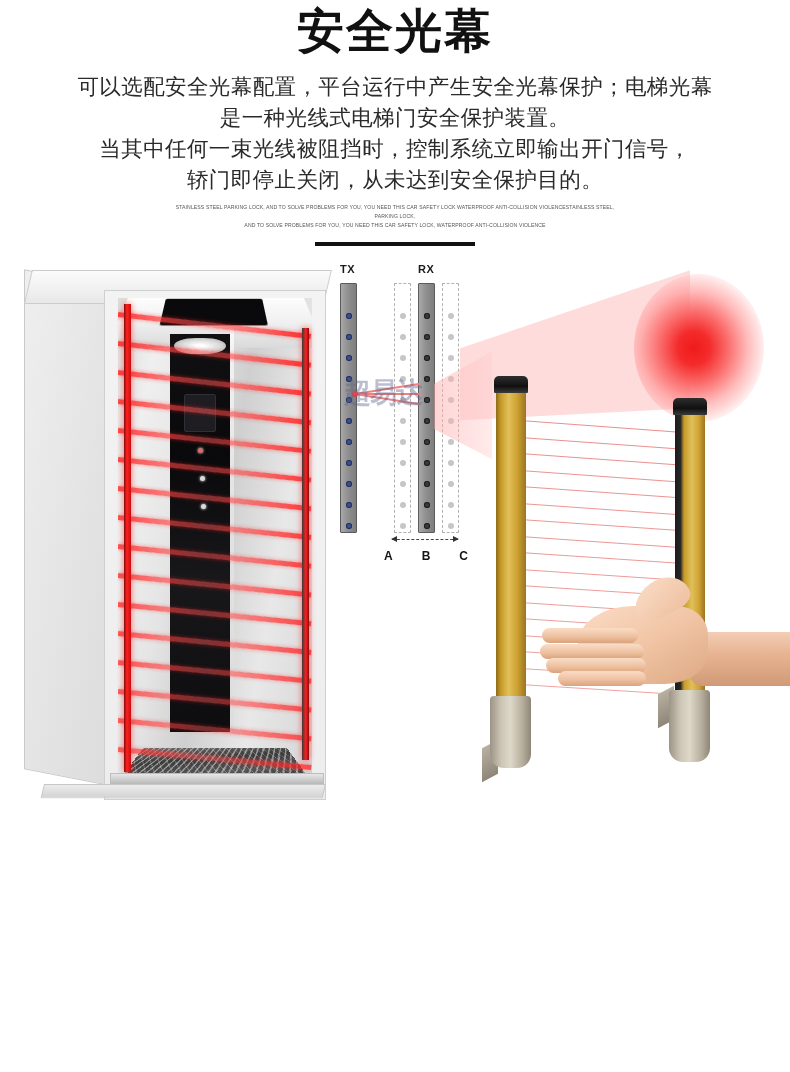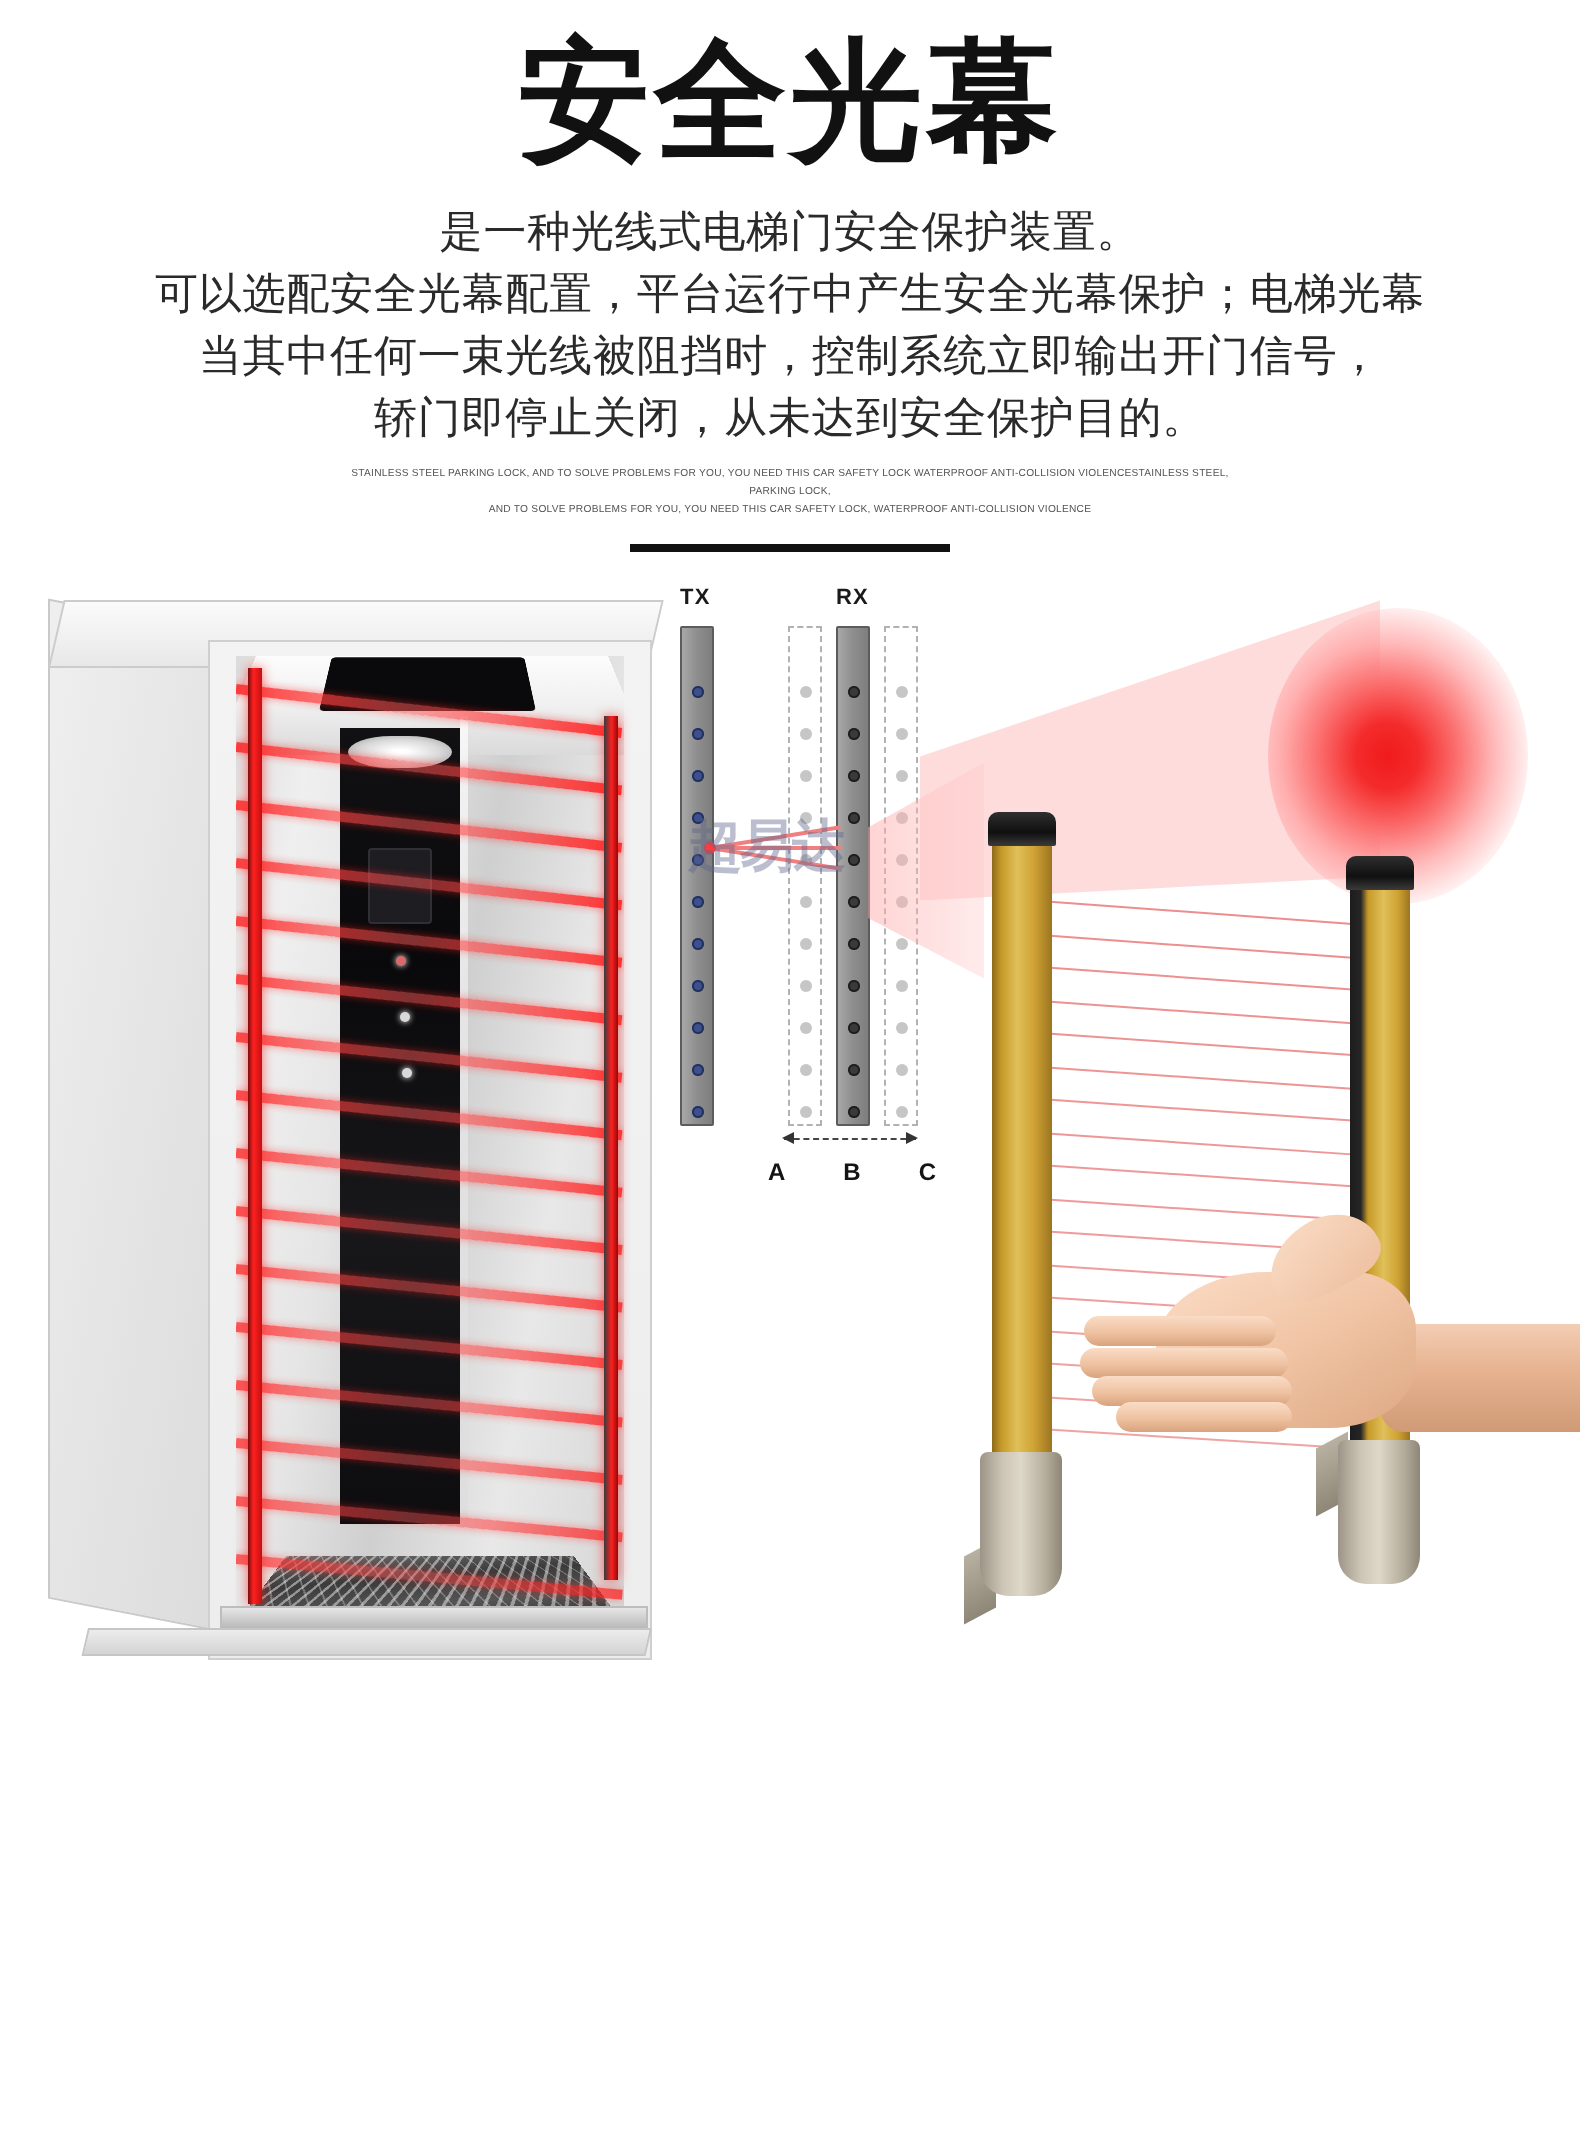--- a/index.html
+++ b/index.html
@@ -16,26 +16,26 @@
     color: #1a1a1a;
   }
 
   
   .header {
     width: 790px;
     padding-top: 4px;
     text-align: center;
   }
   .page-title {
-    font-size: 66px;
+    font-size: 47px;
     line-height: 1.05;
     font-weight: 700;
     letter-spacing: 2px;
     color: #111111;
-    margin: 10px;
+    margin: 0;
     padding: 2px 0 6px 0;
     font-family: "DejaVu Sans", "Liberation Sans", sans-serif;
   }
   .desc-block {
     margin-top: 10px;
     padding: 0 22px;
   }
   .desc-line {
     font-size: 21.5px;
     line-height: 31px;
@@ -407,22 +407,22 @@
   .f4 { left: 18px; top: 83px; width: 88px; }
 </style>
 </head>
 <body>
 
 <div class="header">
 
   <h1 class="page-title">安全光幕</h1>
 
   <div class="desc-block">
+    <div class="desc-line">可以选配安全光幕配置，平台运行中产生安全光幕保护；电梯光幕</div>
     <div class="desc-line">是一种光线式电梯门安全保护装置。</div>
-    <div class="desc-line">可以选配安全光幕配置，平台运行中产生安全光幕保护；电梯光幕</div>
     <div class="desc-line">当其中任何一束光线被阻挡时，控制系统立即输出开门信号，</div>
     <div class="desc-line">轿门即停止关闭，从未达到安全保护目的。</div>
   </div>
 
 
   <div class="fineprint">
     <div>STAINLESS STEEL PARKING LOCK, AND TO SOLVE PROBLEMS FOR YOU, YOU NEED THIS CAR SAFETY LOCK WATERPROOF ANTI-COLLISION VIOLENCESTAINLESS STEEL, PARKING LOCK,</div>
     <div>AND TO SOLVE PROBLEMS FOR YOU, YOU NEED THIS CAR SAFETY LOCK, WATERPROOF ANTI-COLLISION VIOLENCE</div>
   </div>
 

